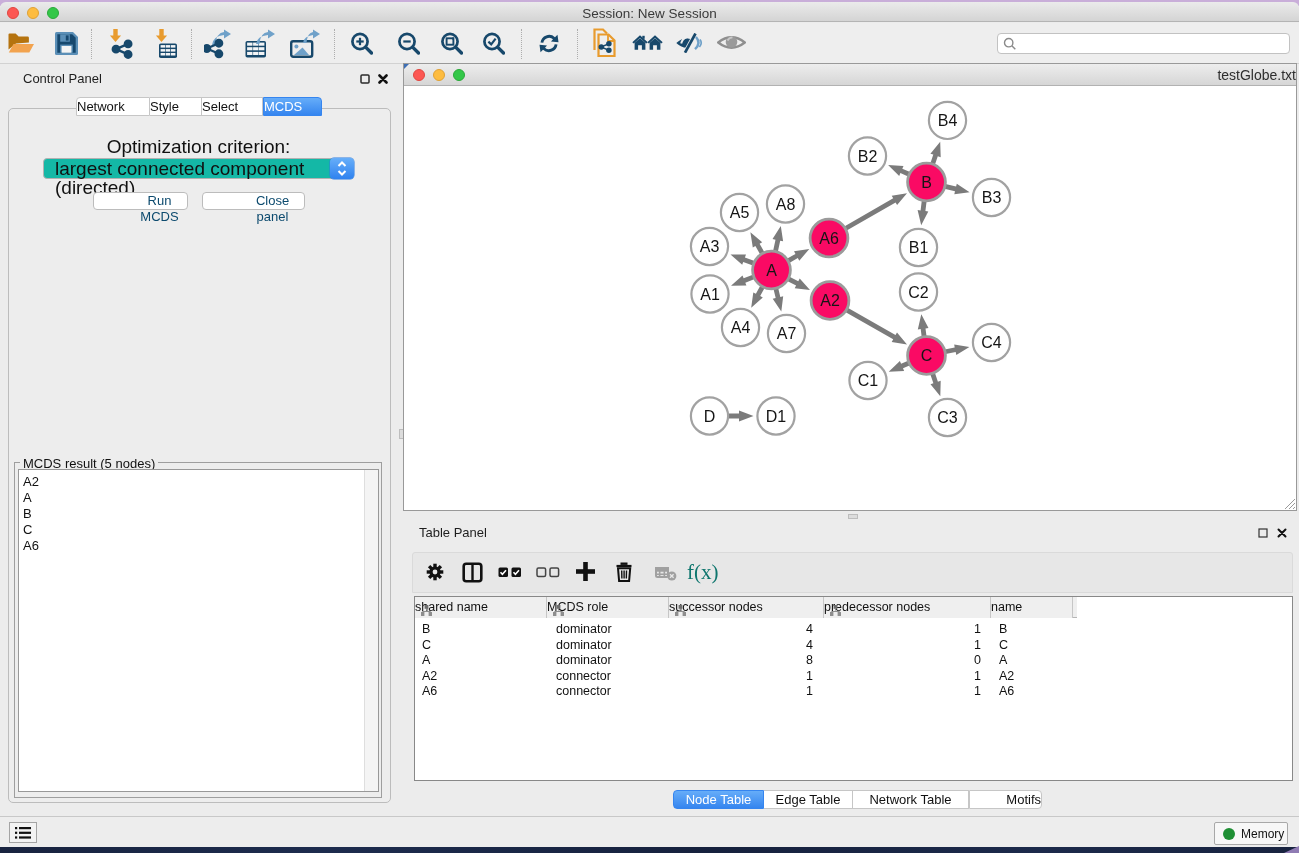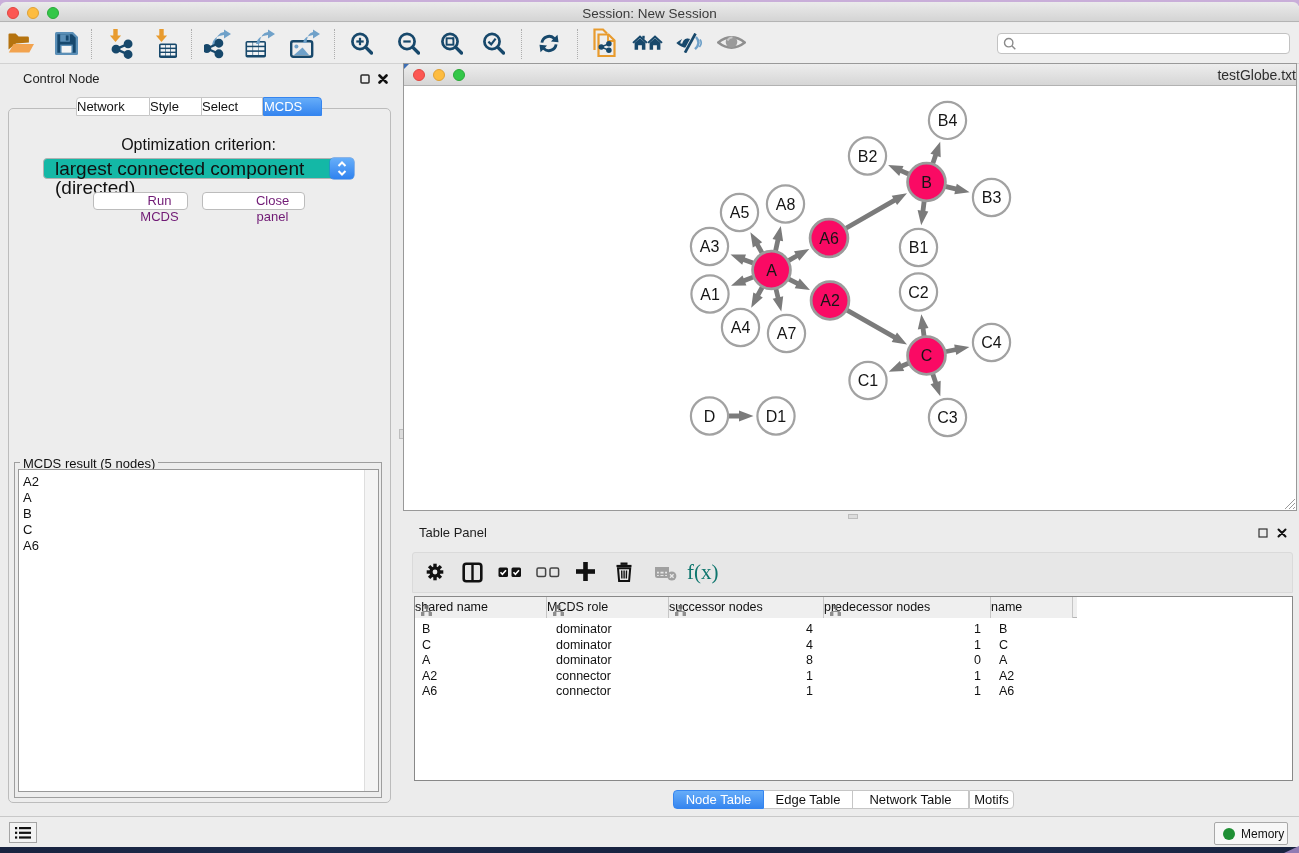--- a/index.html
+++ b/index.html
@@ -13,24 +13,24 @@
 #titlebar { left:0; top:2px; width:1299px; height:20px; background:linear-gradient(#ebebeb,#d4d4d4); border-bottom:1px solid #b4b4b4; border-radius:6px 6px 0 0; }
 #titlebar .title { position:absolute; left:0; right:0; top:4px; text-align:center; font-size:13.5px; color:#3a3a3a; }
 .tl { position:absolute; width:12px; height:12px; border-radius:50%; top:5px; }
 #toolbar { left:0; top:23px; width:1299px; height:41px; background:#eeeeee; border-bottom:1px solid #d2d2d2; }
 .sep { position:absolute; top:6px; height:30px; border-left:1px dotted #adadad; }
 #search { left:997px; top:33px; width:293px; height:21px; background:#fff; border:1px solid #c2c2c2; border-radius:4px; }
 #cp-title { left:23px; top:71px; font-size:13px; color:#1e1e1e; }
 .tab { position:absolute; top:0; height:19px; background:#fff; border:1px solid #c6c6c6; font-size:13px; color:#111; line-height:17px; }
 .tab.sel { background:linear-gradient(#66adf9,#3585ef); color:#fff; border-color:#3585ef; }
 #cp-body { left:8px; top:108px; width:383px; height:695px; background:#ededed; border:1px solid #bcbcbc; border-radius:5px; }
-#opt-label { left:0; top:136px; width:397px; text-align:center; font-size:16px; color:#111; }
+#opt-label { left:0; top:136px; width:397px; text-align:center; font-size:19px; color:#111; }
 #dropdown { left:43px; top:158px; width:311px; height:21px; background:#14b8a6; border:1px solid #b2b2b2; border-radius:4px; font-size:19px; color:#111; line-height:19px; padding-left:11px; }
 #dd-btn { left:330px; top:158px; width:24px; height:21px; background:linear-gradient(#67aef9,#2f82ef); border-radius:4px; box-shadow:0 0 0 0.5px #2d7de2; }
-.btn { position:absolute; height:18px; background:#fff; border:1px solid #bcbcbc; border-radius:4px; font-size:13px; color:#701a75; text-align:center; line-height:16px;padding-left:38px; }
+.btn { position:absolute; height:18px; background:#fff; border:1px solid #bcbcbc; border-radius:4px; font-size:13px; color:#0c4a6e; text-align:center; line-height:16px;padding-left:38px; }
 #fieldset { left:14px; top:462px; width:368px; height:336px; border:1px solid #9e9e9e; }
 #fs-legend { left:20px; top:456px; background:#ededed; font-size:13px; color:#111; padding:0 3px; }
 #mcds-list { left:18px; top:469px; width:361px; height:323px; background:#fff; border:1px solid #989898; font-size:13px; color:#111; padding:4px 0 0 4px; line-height:16px; }
 #mcds-scroll { left:364px; top:470px; width:14px; height:321px; background:#f4f4f4; border-left:1px solid #dedede; }
 #netwin { left:403px; top:63px; width:894px; height:448px; background:#fff; border:1px solid #999; }
 #net-titlebar { position:absolute; left:0; top:0; width:100%; height:22px; background:linear-gradient(#ededed,#d6d6d6); border-bottom:1px solid #b2b2b2; }
 #net-title { position:absolute; left:0; right:0; top:3px; text-align:right; font-size:14px; color:#2e2e2e; }
 #tp-title { left:419px; top:525px; font-size:13px; color:#1e1e1e; }
 #tp-toolbar { left:412px; top:552px; width:881px; height:41px; background:#e7e7e7; border:1px solid #dadada; border-radius:3px 3px 0 0; }
 #tp-table { left:414px; top:596px; width:879px; height:185px; background:#fff; border:1px solid #888; }
@@ -196,21 +196,21 @@
 <svg class="abs" style="left:717px;top:34px;" width="29" height="18" viewBox="0 0 29 18">
     <path d="M1.2 8.5 Q 14.5 -1.8 27.8 8.5 Q 14.5 18.8 1.2 8.5 Z" fill="none" stroke="#8f8f8f" stroke-width="2.4"></path>
     <circle cx="14.5" cy="8" r="5.8" fill="#9a9a9a"></circle>
     <path d="M10.5 6.5 Q 12 3.5 15.5 3.3" fill="none" stroke="#c9c9c9" stroke-width="1.8"></path>
   </svg>
 <div class="abs" id="search"></div>
 <svg class="abs" style="left:1003px;top:37px;" width="14" height="14" viewBox="0 0 14 14">
     <circle cx="5.7" cy="5.7" r="4.2" fill="none" stroke="#8a8a8a" stroke-width="1.4"></circle>
     <line x1="8.8" y1="8.8" x2="12.3" y2="12.3" stroke="#8a8a8a" stroke-width="1.4"></line>
   </svg>
-<div class="abs" id="cp-title">Control Node</div>
+<div class="abs" id="cp-title">Control Panel</div>
 <svg class="abs" style="left:360px;top:74px;" width="10" height="10" viewBox="0 0 10 10">
     <rect x="1" y="1" width="8" height="8" rx="1" fill="none" stroke="#2a2a2a" stroke-width="1.5"></rect>
   </svg>
 <svg class="abs" style="left:378px;top:74px;" width="10" height="10" viewBox="0 0 10 10">
     <path d="M1.5 1.5 L8.5 8.5 M8.5 1.5 L1.5 8.5" stroke="#111" stroke-width="2.6" stroke-linecap="round"></path>
   </svg>
 <div class="abs" id="cp-body"></div>
 <div class="abs" style="left:76px;top:97px;">
   <div class="tab" style="left:0px;width:74px;border-radius:4px 0 0 0;">Network</div>
   <div class="tab" style="left:74px;width:52px;border-left:0;">Style</div>
@@ -435,21 +435,21 @@
 <div class="td" style="left:7px;top:87px;">A6</div>
 <div class="td" style="left:141px;top:87px;">connector</div>
 <div class="td" style="left:254px;top:87px;width:144px;text-align:right;">1</div>
 <div class="td" style="left:409px;top:87px;width:157px;text-align:right;">1</div>
 <div class="td" style="left:584px;top:87px;">A6</div>
 </div>
 <div class="abs" style="left:673px;top:790px;">
   <div class="btab sel" style="left:0;width:91px;border-radius:4px 0 0 4px;">Node Table</div>
   <div class="btab" style="left:91px;width:89px;border-left:0;">Edge Table</div>
   <div class="btab" style="left:180px;width:116px;border-left:0;">Network Table</div>
-  <div class="btab" style="left:296px;width:45px;border-radius:0 4px 4px 0;">Motifs</div>
+  <div class="btab" style="left:296px;width:73px;border-radius:0 4px 4px 0;text-align:right;">Motifs</div>
 </div>
 <div class="abs" id="statusbar"></div>
 <div class="abs" id="sb-btn"></div>
 <svg class="abs" style="left:15px;top:827px;" width="16" height="12" viewBox="0 0 16 12">
     <g fill="#111">
       <rect x="0" y="0" width="2.2" height="2.2"></rect>
       <rect x="0" y="4.7" width="2.2" height="2.2"></rect>
       <rect x="0" y="9.4" width="2.2" height="2.2"></rect>
       <rect x="4" y="0" width="12" height="2.2"></rect>
       <rect x="4" y="4.7" width="12" height="2.2"></rect>

